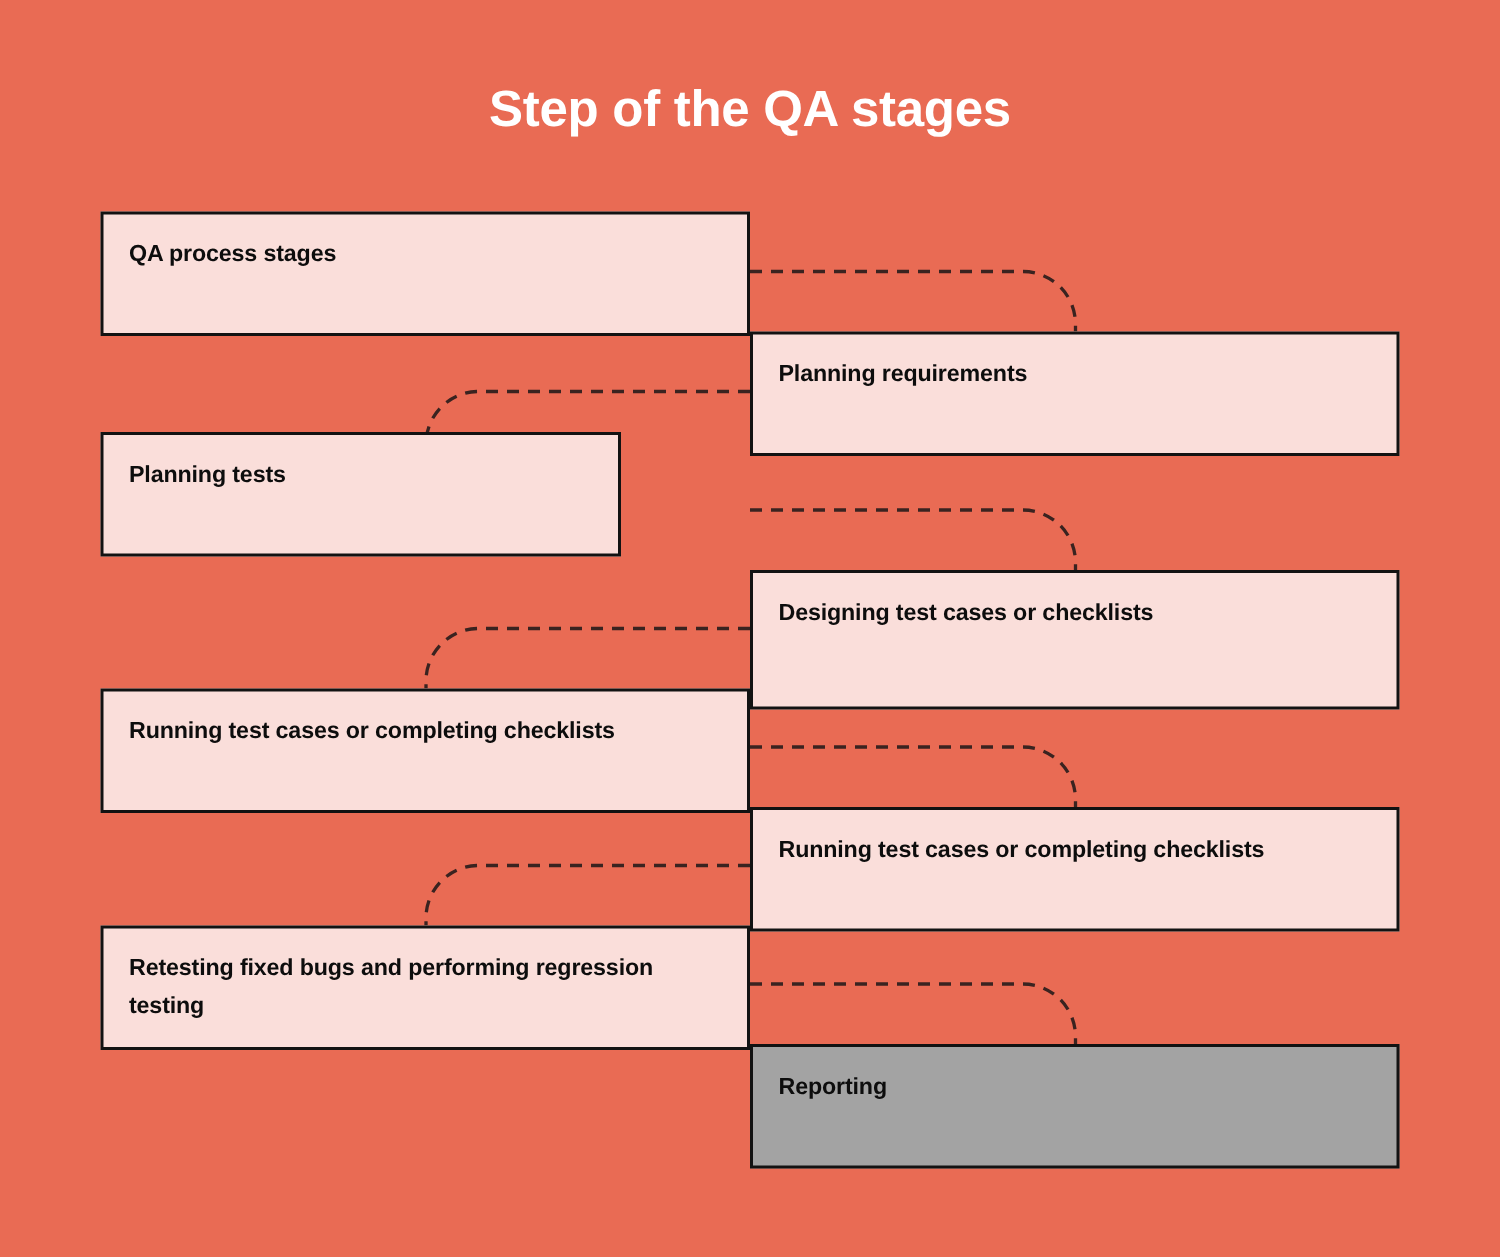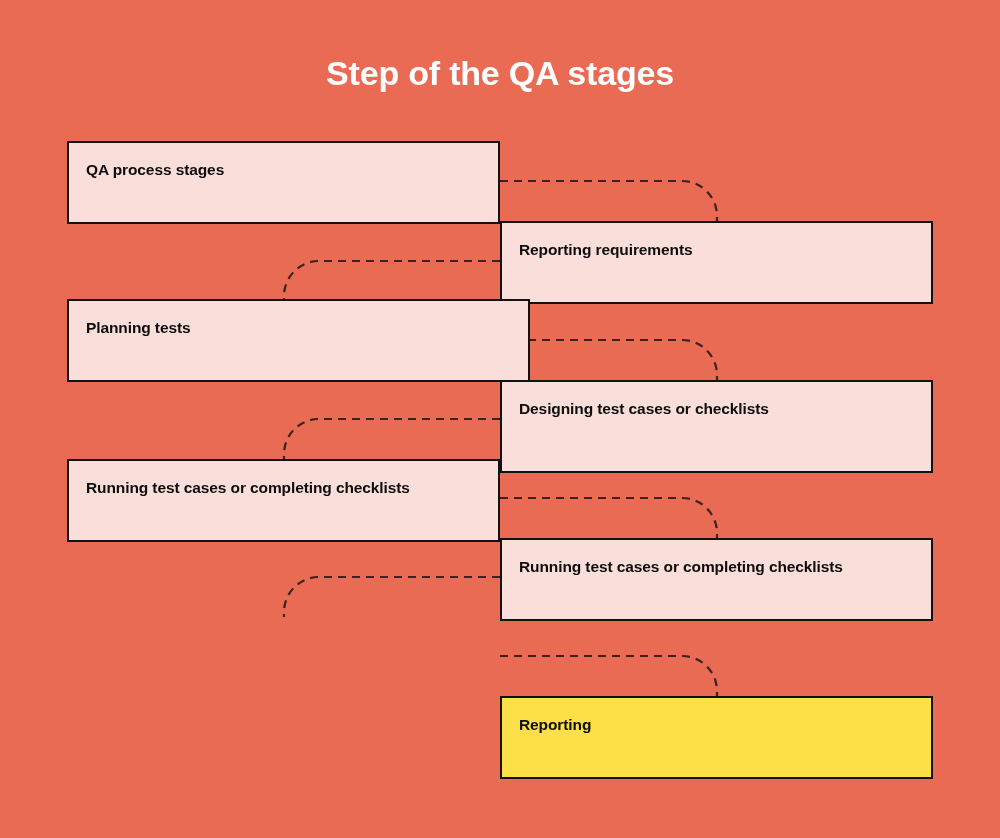--- a/index.html
+++ b/index.html
@@ -83,32 +83,35 @@
       <path d="M 500 498 L 682 498 A 35 35 0 0 1 717 533 L 717 538" fill="none" stroke="#3a2320" stroke-width="2.2" stroke-dasharray="8 6" stroke-linecap="butt"></path>
       <path d="M 500 577 L 319 577 A 35 35 0 0 0 284 612 L 284 617" fill="none" stroke="#3a2320" stroke-width="2.2" stroke-dasharray="8 6" stroke-linecap="butt"></path>
       <path d="M 500 656 L 682 656 A 35 35 0 0 1 717 691 L 717 696" fill="none" stroke="#3a2320" stroke-width="2.2" stroke-dasharray="8 6" stroke-linecap="butt"></path>
     </svg>
 
   <div id="flow">
       <div class="step-box" style="left: 67px; top: 141px; width: 433px; height: 83px; background: rgb(250, 222, 218); border-color: rgb(18, 18, 18);">
         <div class="step-label" style="color: rgb(13, 13, 13);">QA process stages</div>
       </div>
       <div class="step-box" style="left: 500px; top: 221px; width: 433px; height: 83px; background: rgb(250, 222, 218); border-color: rgb(18, 18, 18);">
-        <div class="step-label" style="color: rgb(13, 13, 13);">Reporting requirements</div>
+        <div class="step-label" style="color: rgb(13, 13, 13);">Planning requirements</div>
       </div>
-      <div class="step-box" style="left: 67px; top: 299px; width: 463px; height: 83px; background: rgb(250, 222, 218); border-color: rgb(18, 18, 18);">
+      <div class="step-box" style="left: 67px; top: 288px; width: 347px; height: 83px; background: rgb(250, 222, 218); border-color: rgb(18, 18, 18);">
         <div class="step-label" style="color: rgb(13, 13, 13);">Planning tests</div>
       </div>
       <div class="step-box" style="left: 500px; top: 380px; width: 433px; height: 93px; background: rgb(250, 222, 218); border-color: rgb(18, 18, 18);">
         <div class="step-label" style="color: rgb(13, 13, 13);">Designing test cases or checklists</div>
       </div>
       <div class="step-box" style="left: 67px; top: 459px; width: 433px; height: 83px; background: rgb(250, 222, 218); border-color: rgb(18, 18, 18);">
         <div class="step-label" style="color: rgb(13, 13, 13);">Running test cases or completing checklists</div>
       </div>
       <div class="step-box" style="left: 500px; top: 538px; width: 433px; height: 83px; background: rgb(250, 222, 218); border-color: rgb(18, 18, 18);">
         <div class="step-label" style="color: rgb(13, 13, 13);">Running test cases or completing checklists</div>
       </div>
-      <div class="step-box" style="left: 500px; top: 696px; width: 433px; height: 83px; background: #fde047; border-color: rgb(18, 18, 18);">
+      <div class="step-box" style="left: 67px; top: 617px; width: 433px; height: 83px; background: rgb(250, 222, 218); border-color: rgb(18, 18, 18);">
+        <div class="step-label" style="color: rgb(13, 13, 13);">Retesting fixed bugs and performing regression testing</div>
+      </div>
+      <div class="step-box" style="left: 500px; top: 696px; width: 433px; height: 83px; background: #a3a3a3; border-color: rgb(18, 18, 18);">
         <div class="step-label" style="color: rgb(13, 13, 13);">Reporting</div>
       </div>
     </div>
 
 </div>
 
 </body></html>

